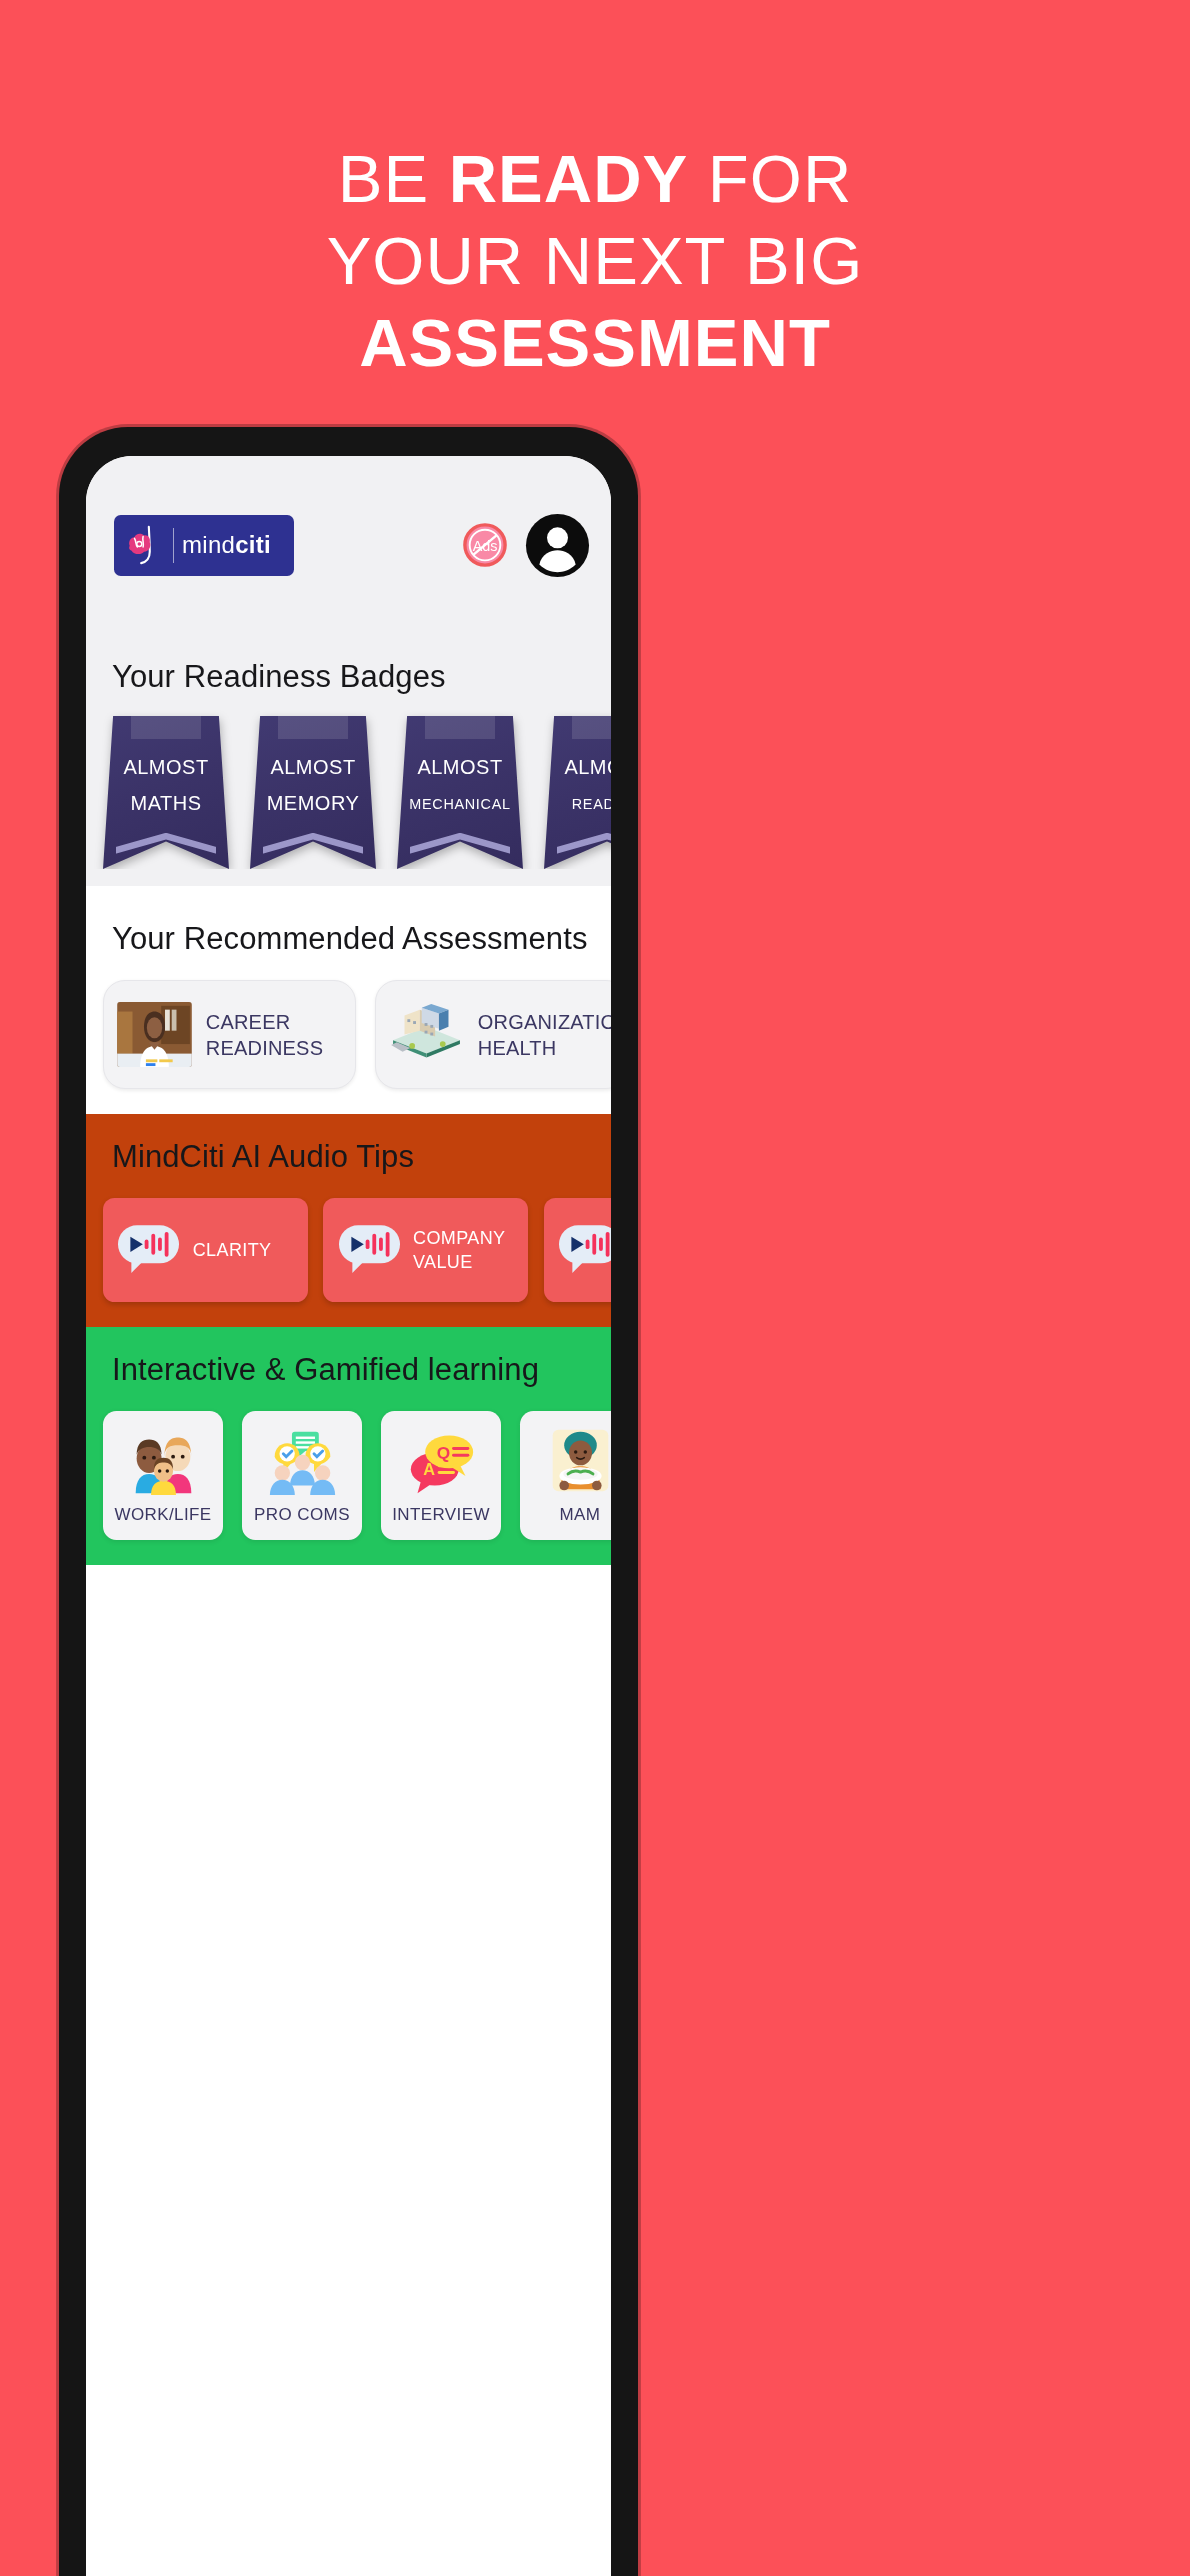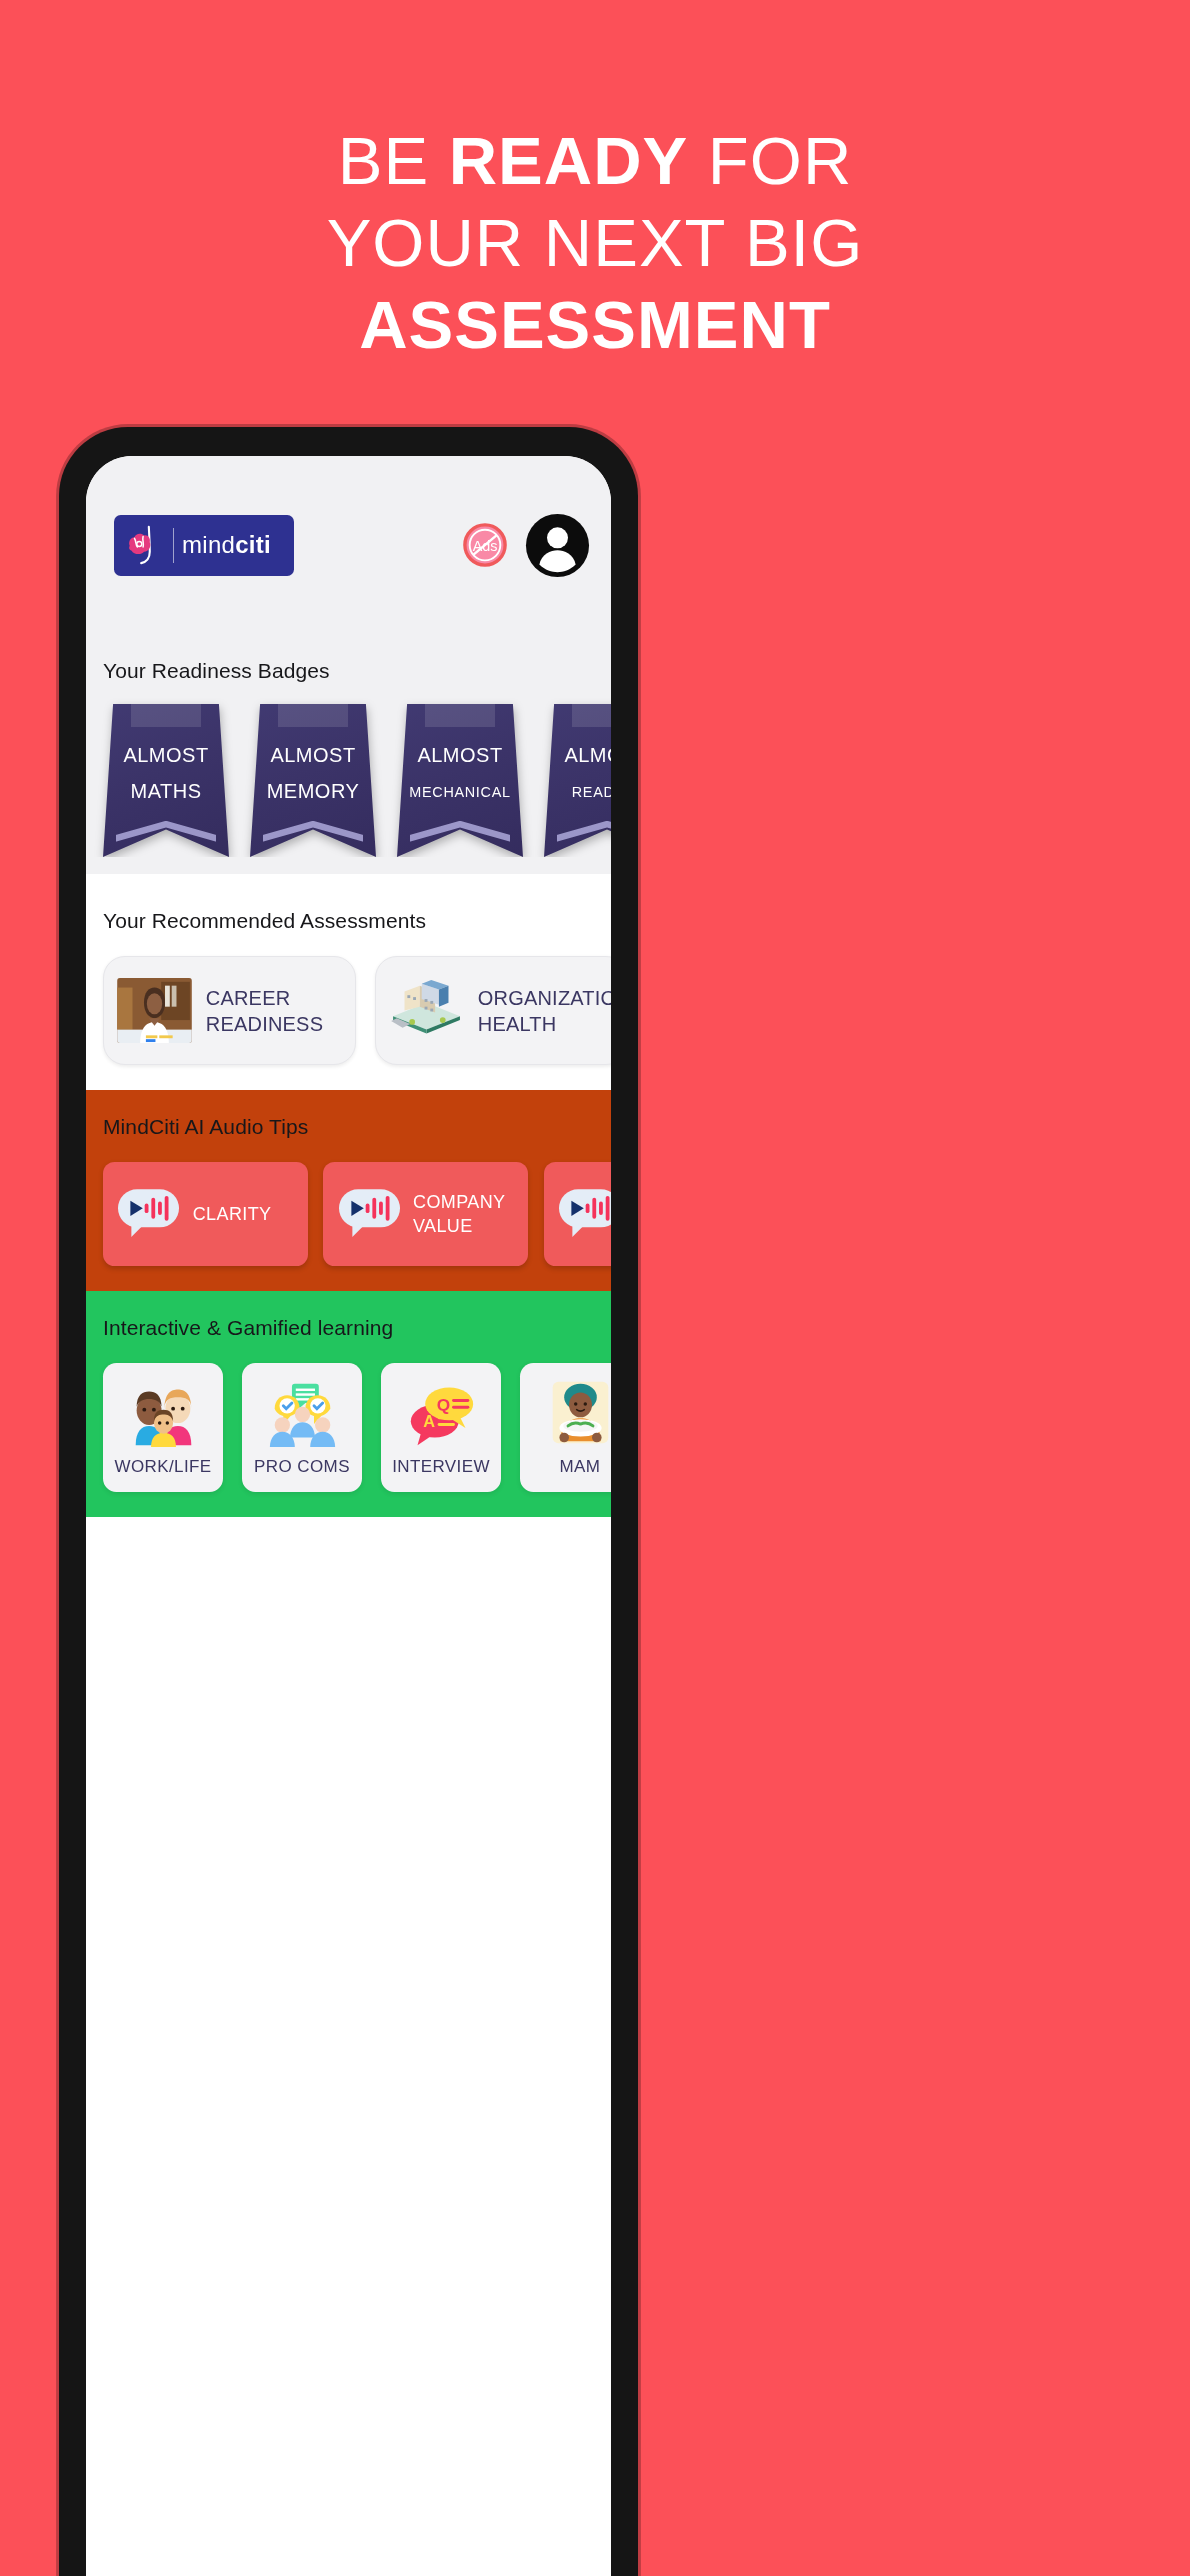--- a/index.html
+++ b/index.html
@@ -6,21 +6,21 @@
   html, body {
     width: 1190px; height: 2576px;
     overflow: hidden;
     font-family: "Liberation Sans", sans-serif;
   }
   body { background: #FC5058; position: relative; }
 
   
   .headline {
     position: absolute;
-    top: 120px; left: 0; right: 0;
+    top: 138px; left: 0; right: 0;
     text-align: center;
     color: #ffffff;
     font-size: 67px;
     line-height: 82px;
     letter-spacing: 1px;
     font-weight: 300;
     user-select: none;
   }
   .headline .b { font-weight: 700; }
   .headline .line { display: block; white-space: nowrap; }
@@ -74,24 +74,24 @@
     font-weight: 300;
     white-space: nowrap;
   }
   .logo-text b { font-weight: 700; }
   .header-spacer { flex: 1; }
   .ads-icon { width: 46px; height: 46px; flex: 0 0 auto; margin-right: 17px; }
   .avatar { width: 65px; height: 65px; flex: 0 0 auto; }
 
   
   .section-title {
-    font-size: 21px;
+    font-size: 31px;
     font-weight: 500;
     color: #17171a;
-    padding: 0 17px;
+    padding: 0 26px;
     letter-spacing: 0.1px;
     white-space: nowrap;
   }
   .badges-section { background: #F1F1F3; padding-top: 25px; padding-bottom: 17px; }
   .badge-row {
     display: flex;
     gap: 21px;
     padding: 21px 0 0 17px;
     overflow: hidden;
   }

